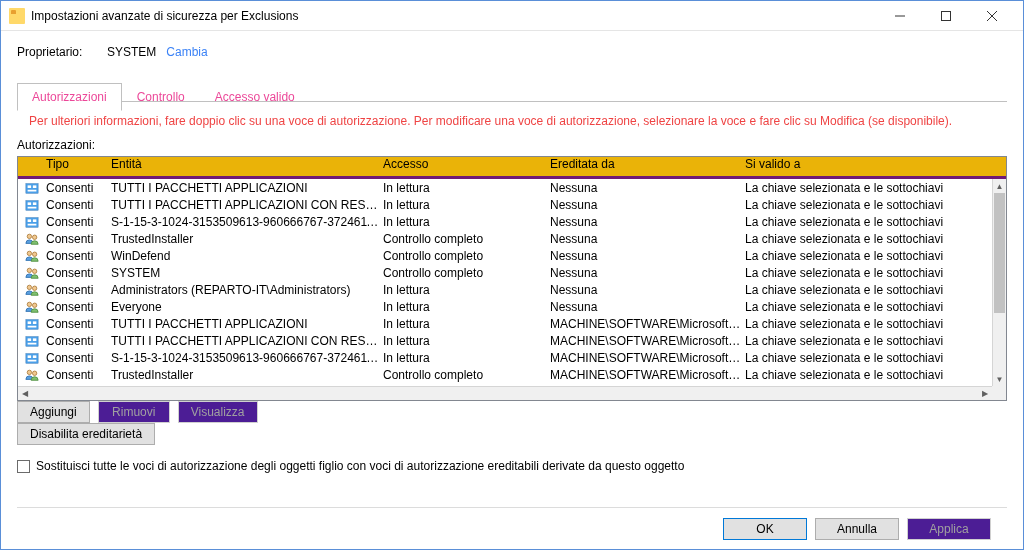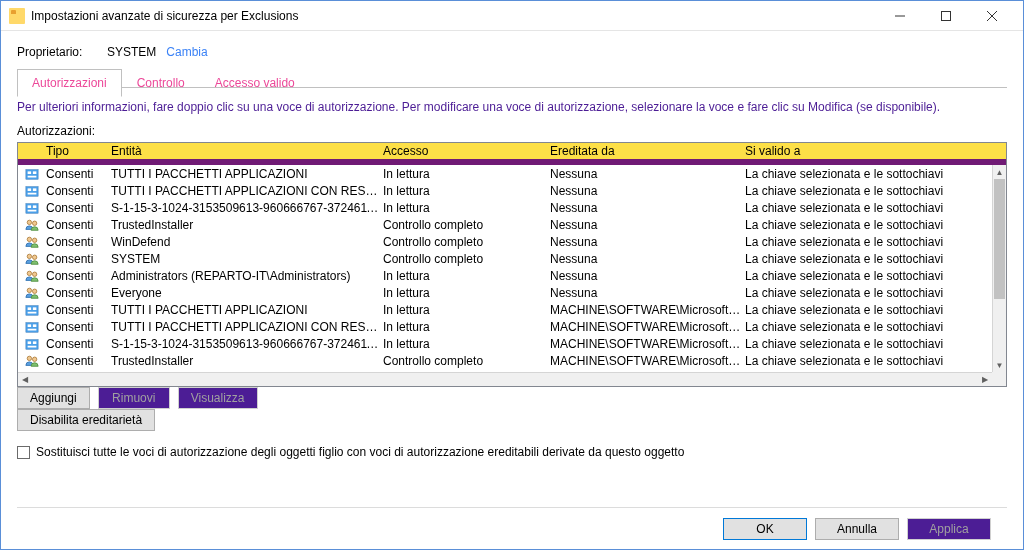--- a/index.html
+++ b/index.html
@@ -5,31 +5,31 @@
 *{box-sizing:border-box;margin:0;padding:0;font-family:"Segoe UI",Tahoma,sans-serif;font-size:12px}
 body{background:#fff;width:1024px;height:550px;overflow:hidden;position:relative}
 .window{width:1024px;height:550px;border:1px solid #5a8fd8;display:flex;flex-direction:column;background:#fff}
 .titlebar{height:30px;background:#fff;display:flex;align-items:center;padding:0 8px;border-bottom:1px solid #e5e5e5}
 .titlebar .icon{width:16px;height:16px;background:#ffd96a;margin-right:6px;border-radius:1px;position:relative}
 .titlebar .icon::before{content:"";position:absolute;top:2px;left:2px;width:5px;height:4px;background:#e8a030;border-radius:1px 1px 0 0}
 .titlebar .title{flex:1;color:#000}
 .winbtn{width:46px;height:28px;display:flex;align-items:center;justify-content:center;color:#555}
 .winbtn svg{width:10px;height:10px}
 .content{flex:1;padding:14px 16px 0 16px;display:flex;flex-direction:column;overflow:hidden}
-.owner-row{display:flex;align-items:center;}
+.owner-row{display:flex;align-items:center;margin-bottom:14px}
 .owner-row .lbl{width:90px}
 .owner-row .val{margin-right:10px}
 .owner-row .link{color:#3b82f6;cursor:pointer}
 .tabs{display:flex;border-bottom:1px solid #c0c0c0}
 .tab{padding:6px 14px;border:1px solid transparent;border-bottom:none;position:relative;top:10px;color:#ec4899;cursor:pointer}
 .tab.active{border-color:#c0c0c0;background:#fff;border-bottom:1px solid #fff}
-.instr{margin:12px 0 10px 0;color:#4c1d95}
+.instr{margin:12px 0 10px 12px;color:#ef4444}
 .sect-label{margin-bottom:4px}
 .grid-wrap{border:1px solid #828790;height:245px;position:relative;display:flex;flex-direction:column}
-.grid-head{display:flex;background:#fde047;border-bottom:6px solid #701a75;height:22px;align-items:center;padding-left:24px}
+.grid-head{display:flex;background:#eab308;border-bottom:3px solid #701a75;height:22px;padding-left:24px}
 .grid-head .col{color:#000;padding-left:4px}
 .col-tipo{width:65px}
 .col-entita{width:272px}
 .col-accesso{width:167px}
 .col-ered{width:195px}
 .col-appl{flex:1}
 .grid-body{flex:1;overflow:hidden;position:relative}
 .rows{position:absolute;top:0;left:0;right:14px;bottom:14px;overflow:hidden}
 .row{display:flex;align-items:center;height:17px;padding-left:4px}
 .row .ico{width:20px;display:flex;align-items:center;justify-content:center}

